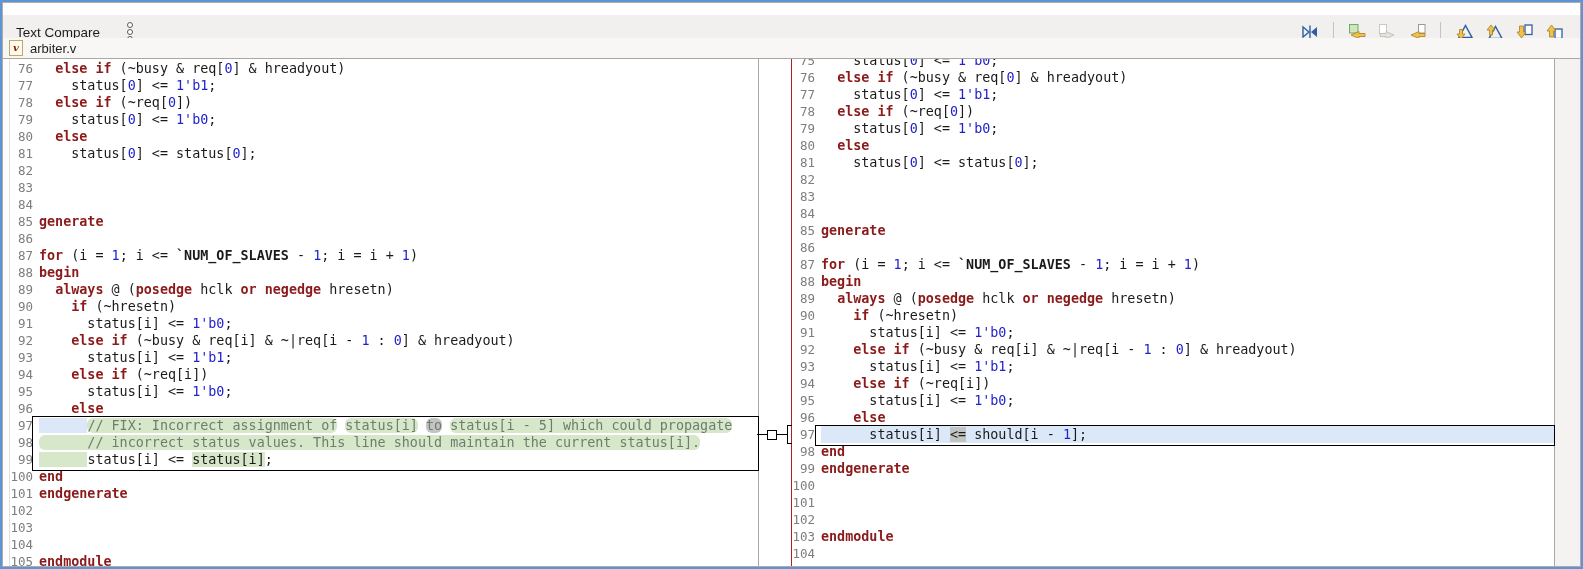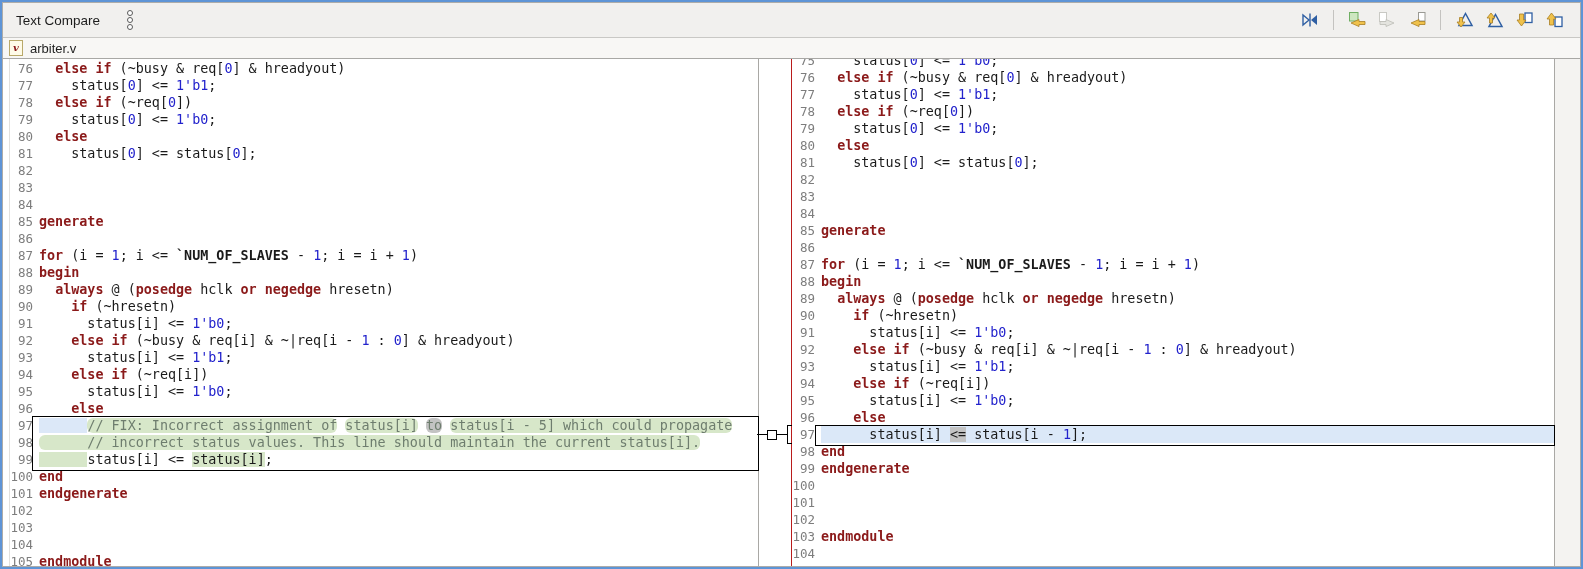--- a/index.html
+++ b/index.html
@@ -2,21 +2,21 @@
 <html><head>
 <meta charset="utf-8">
 <style>
   html,body{margin:0;padding:0;background:#ddd;}
   .window{position:relative;width:1583px;height:569px;box-sizing:border-box;
     border:2px solid #5e94d6;background:#fff;overflow:hidden;
     font-family:"Liberation Sans",sans-serif;}
   .inner{position:absolute;inset:0;border:1px solid #adaca9;}
 
   
-  .titlebar{position:absolute;left:0;right:0;top:0;height:34px;
+  .titlebar{position:absolute;left:0;right:0;top:12px;height:34px;
     background:#f1f0ee;border-bottom:1px solid #c9c8c5;
     display:flex;align-items:center;}
   .view-title{font-size:13.5px;color:#1d1d1d;margin-left:13px;}
   .kebab{margin-left:24px;display:flex;flex-direction:column;gap:1px;cursor:pointer;padding:3px;}
   .kebab i{width:4px;height:4px;border:1px solid #5a5a5a;border-radius:50%;display:block;background:#fff;}
   .toolbar{margin-left:auto;display:flex;align-items:center;gap:6px;padding-right:14px;}
   .tbtn{width:24px;height:24px;border:none;background:transparent;padding:1px;display:flex;
     align-items:center;justify-content:center;cursor:pointer;}
   .tbtn svg{width:20px;height:20px;}
   .tsep{width:1px;height:20px;background:#c4c3c0;margin:0 5px;}
@@ -194,21 +194,21 @@
           <div class="crow"><span class="ln">87</span><span class="ctext"><span class="t-k">for</span><span class="t-p"> (i = </span><span class="t-n">1</span><span class="t-p">; i &lt;= </span><span class="t-m">`NUM_OF_SLAVES</span><span class="t-p"> - </span><span class="t-n">1</span><span class="t-p">; i = i + </span><span class="t-n">1</span><span class="t-p">)</span></span></div>
           <div class="crow"><span class="ln">88</span><span class="ctext"><span class="t-k">begin</span></span></div>
           <div class="crow"><span class="ln">89</span><span class="ctext"><span class="t-p">  </span><span class="t-k">always</span><span class="t-p"> @ (</span><span class="t-k">posedge</span><span class="t-p"> hclk </span><span class="t-k">or</span><span class="t-p"> </span><span class="t-k">negedge</span><span class="t-p"> hresetn)</span></span></div>
           <div class="crow"><span class="ln">90</span><span class="ctext"><span class="t-p">    </span><span class="t-k">if</span><span class="t-p"> (~hresetn)</span></span></div>
           <div class="crow"><span class="ln">91</span><span class="ctext"><span class="t-p">      status[i] &lt;= </span><span class="t-n">1'b0</span><span class="t-p">;</span></span></div>
           <div class="crow"><span class="ln">92</span><span class="ctext"><span class="t-p">    </span><span class="t-k">else if</span><span class="t-p"> (~busy &amp; req[i] &amp; ~|req[i - </span><span class="t-n">1</span><span class="t-p"> : </span><span class="t-n">0</span><span class="t-p">] &amp; hreadyout)</span></span></div>
           <div class="crow"><span class="ln">93</span><span class="ctext"><span class="t-p">      status[i] &lt;= </span><span class="t-n">1'b1</span><span class="t-p">;</span></span></div>
           <div class="crow"><span class="ln">94</span><span class="ctext"><span class="t-p">    </span><span class="t-k">else if</span><span class="t-p"> (~req[i])</span></span></div>
           <div class="crow"><span class="ln">95</span><span class="ctext"><span class="t-p">      status[i] &lt;= </span><span class="t-n">1'b0</span><span class="t-p">;</span></span></div>
           <div class="crow"><span class="ln">96</span><span class="ctext"><span class="t-p">    </span><span class="t-k">else</span></span></div>
-          <div class="crow"><span class="ln">97</span><span class="ctext rowbg-sel"><span class="t-p">      status[i] </span><span class="t-p h-hx">&lt;=</span><span class="t-p"> status[i - </span><span class="t-n">1</span><span class="t-p">];</span></span></div>
+          <div class="crow"><span class="ln">97</span><span class="ctext rowbg-sel"><span class="t-p">      status[i] </span><span class="t-p h-hx">&lt;=</span><span class="t-p"> should[i - </span><span class="t-n">1</span><span class="t-p">];</span></span></div>
           <div class="crow"><span class="ln">98</span><span class="ctext"><span class="t-k">end</span></span></div>
           <div class="crow"><span class="ln">99</span><span class="ctext"><span class="t-k">endgenerate</span></span></div>
           <div class="crow"><span class="ln">100</span><span class="ctext"></span></div>
           <div class="crow"><span class="ln">101</span><span class="ctext"></span></div>
           <div class="crow"><span class="ln">102</span><span class="ctext"></span></div>
           <div class="crow"><span class="ln">103</span><span class="ctext"><span class="t-k">endmodule</span></span></div>
           <div class="crow"><span class="ln">104</span><span class="ctext"></span></div>
         </div>
     </div>
 

